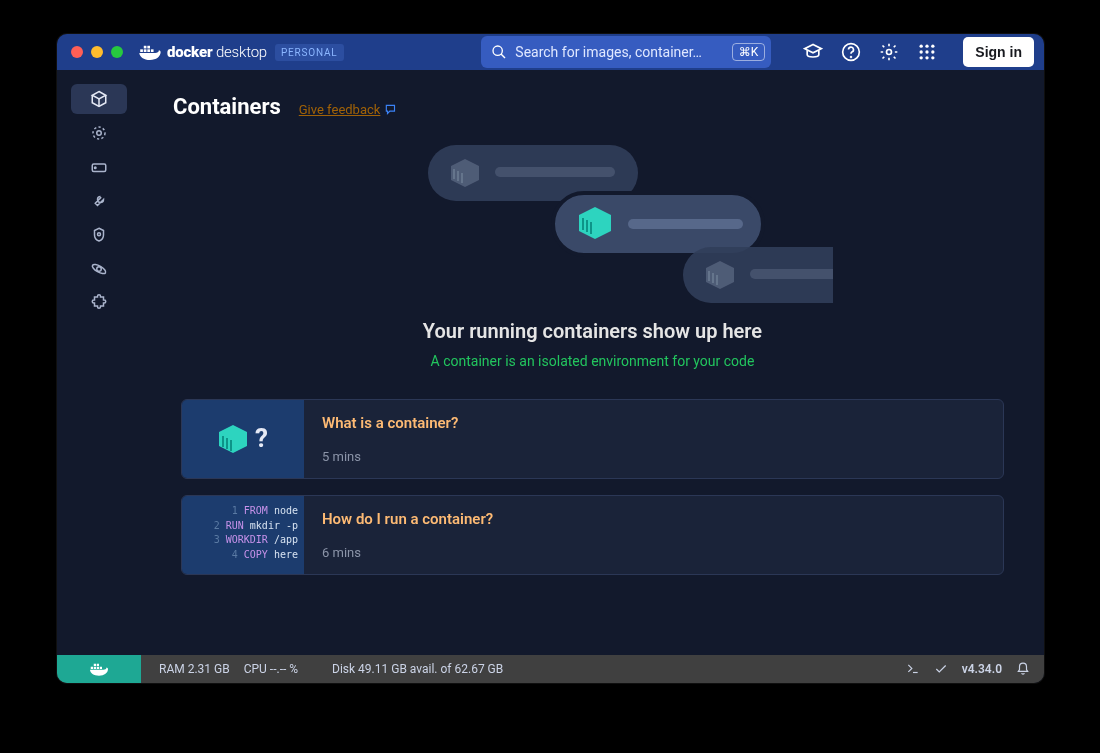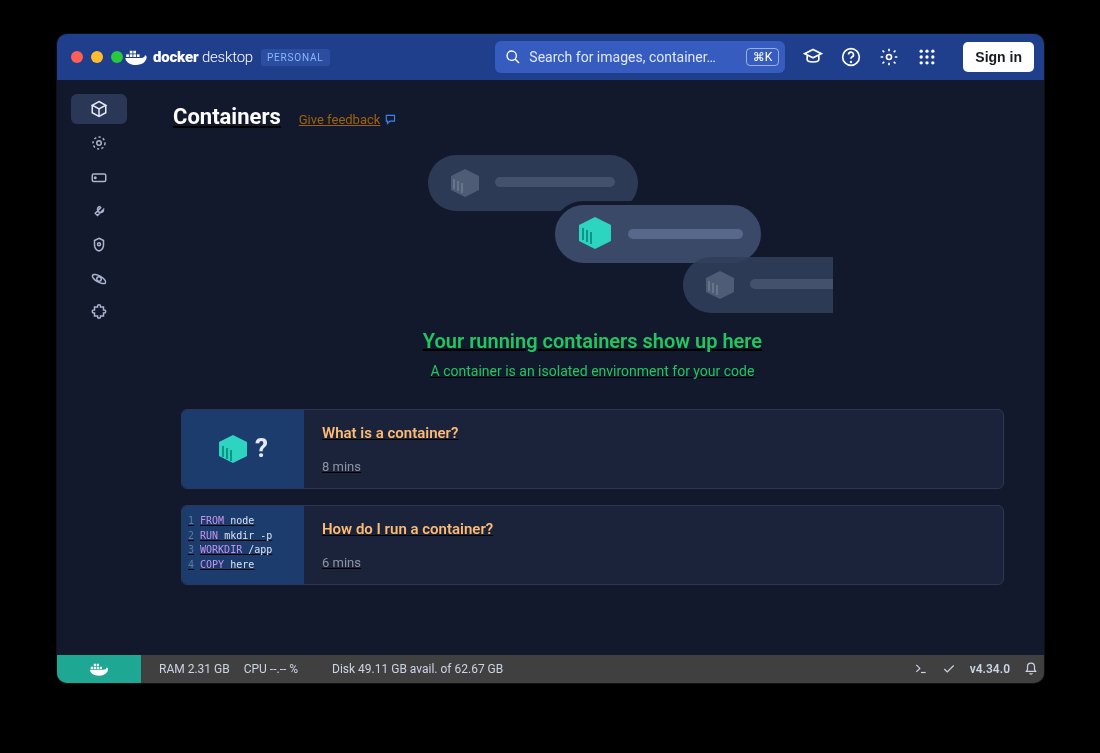--- a/index.html
+++ b/index.html
@@ -17,26 +17,26 @@
     width: 987px;
     height: 649px;
     background: #12192c;
     border-radius: 10px;
     overflow: hidden;
     box-shadow: 0 0 0 1px rgba(255,255,255,0.06);
     display: flex;
     flex-direction: column;
   }
   .titlebar {
-    height: 46px;
+    height: 36px;
     background: #1f3e8b;
     display: flex;
     align-items: center;
     padding: 0 10px 0 14px;
-    gap: 2px;
+    gap: 16px;
     flex-shrink: 0;
   }
   .traffic { display: flex; gap: 8px; }
   .dot { width: 12px; height: 12px; border-radius: 50%; }
   .dot.red { background: #ff5f56; }
   .dot.yellow { background: #ffbd2e; }
   .dot.green { background: #27c93f; }
   .brand { display: flex; align-items: center; gap: 6px; color: #fff; }
   .brand .whale { width: 22px; height: 16px; }
   .brand-text { font-size: 15px; font-weight: 600; letter-spacing: -0.2px;}
@@ -77,21 +77,21 @@
   .signin {
     background: #fff;
     color: #17191e;
     font-size: 14px;
     font-weight: 600;
     border-radius: 5px;
     padding: 7px 12px;
     border: none;
     margin-left: 8px;
   }
-  .body { flex: 1; display: flex; min-height: 0; text-decoration: underline; }
+  .body { flex: 1; display: flex; min-height: 0; }
   .sidebar {
     width: 84px;
     background: #12192c;
     display: flex;
     flex-direction: column;
     align-items: center;
     padding-top: 14px;
     gap: 4px;
     flex-shrink: 0;
   }
@@ -130,21 +130,21 @@
     gap: 4px;
   }
   .feedback svg { width: 14px; height: 14px; }
   .hero {
     display: flex;
     flex-direction: column;
     align-items: center;
     padding: 8px 0 30px 0;
   }
   .hero-art { width: 480px; height: 180px; }
-  .hero-title { color: #22c55e; font-size: 20px; font-weight: 600; margin-top: 4px;}
+  .hero-title { color: #e5e5e5; font-size: 20px; font-weight: 600; margin-top: 4px;}
   .hero-sub { color: #22c55e; font-size: 14px; margin-top: 10px; }
   .cards { display: flex; flex-direction: column; gap: 16px; padding: 0 40px 0 40px; }
   .card {
     display: flex;
     background: #1a2339;
     border: 1px solid #2b3756;
     border-radius: 6px;
     height: 80px;
     overflow: hidden;
   }
@@ -154,21 +154,21 @@
     flex-shrink: 0;
     position: relative;
     display: flex; align-items:center; justify-content:center;
   }
   .card .thumb.code {
     font-family: ui-monospace, SFMono-Regular, Menlo, monospace;
     font-size: 10px;
     line-height: 1.45;
     padding: 8px 6px;
     color: #8ab0d9;
-    align-items: flex-start;
+    align-items: flex-end;
     justify-content: flex-start;
     flex-direction: column;
   }
   .card .info { flex:1; padding: 14px 18px; display:flex; flex-direction:column; justify-content:space-between;}
   .card .ctitle { color: #fdba74; font-size: 15px; font-weight: 600; }
   .card .cdur { color: #8b94a8; font-size: 13px; }
   .codeline { white-space: nowrap; }
   .codeline .ln { color:#5a7aa3; margin-right:6px;}
   .codeline .kw { color:#c792ea;}
   .codeline .ar { color:#d6e2f1;}
@@ -182,21 +182,21 @@
     color: #cbd3e6;
     flex-shrink: 0;
   }
   .sb-launch {
     width: 84px; height:100%;
     background: #1ea894;
     display:flex; align-items:center; justify-content:center;
   }
   .sb-launch svg { width:18px; height:14px; fill:#fff;}
   .sb-stats { display:flex; gap:14px; margin-left: 18px;}
-  .sb-right { margin-left:auto; display:flex; align-items:flex-end; gap:14px; padding-right:6px;}
+  .sb-right { margin-left:auto; display:flex; align-items:flex-end; gap:14px; padding-right:14px;}
   .sb-right svg { width:14px; height:14px; }
   .version { font-weight:600;}
 </style>
 </head>
 <body>
 
 <div class="window">
 
   <div class="titlebar">
     <div class="traffic">
@@ -366,21 +366,21 @@
                 <polygon points="14,0 28,7 28,21 14,28 0,21 0,7" fill="#2dd4bf"></polygon>
                 <line x1="4" y1="11" x2="4" y2="22" stroke="#0d9488" stroke-width="2"></line>
                   <line x1="8" y1="13" x2="8" y2="24" stroke="#0d9488" stroke-width="2"></line>
                   <line x1="12" y1="15" x2="12" y2="26" stroke="#0d9488" stroke-width="2"></line>
               </g>
               <text x="42" y="28" font-size="26" font-weight="700" fill="#e5e9f5">?</text>
             </svg>
           </div>
           <div class="info">
             <div class="ctitle">What is a container?</div>
-            <div class="cdur">8 mins</div>
+            <div class="cdur">5 mins</div>
           </div>
         </div>
 
         <div class="card">
           <div class="thumb code">
             <div class="codeline"><span class="ln">1</span><span class="kw">FROM</span> <span class="ar">node</span></div>
             <div class="codeline"><span class="ln">2</span><span class="kw">RUN</span> <span class="ar">mkdir -p</span></div>
             <div class="codeline"><span class="ln">3</span><span class="kw">WORKDIR</span> <span class="ar">/app</span></div>
             <div class="codeline"><span class="ln">4</span><span class="kw">COPY</span> <span class="ar">here</span></div>
           </div>

